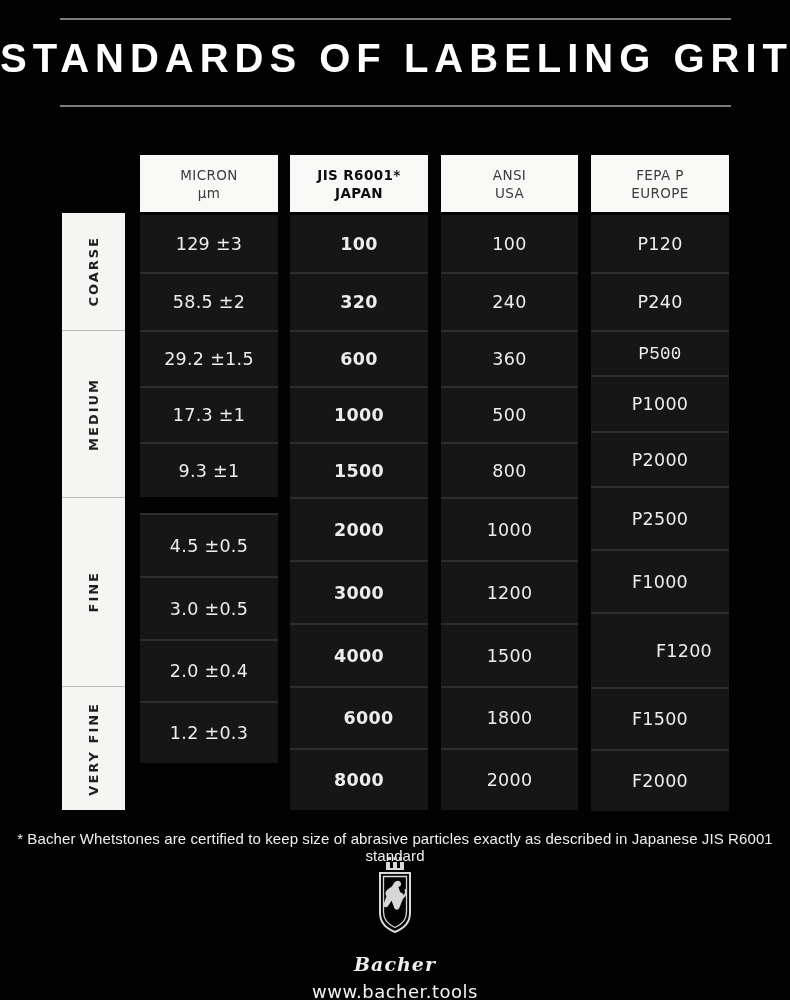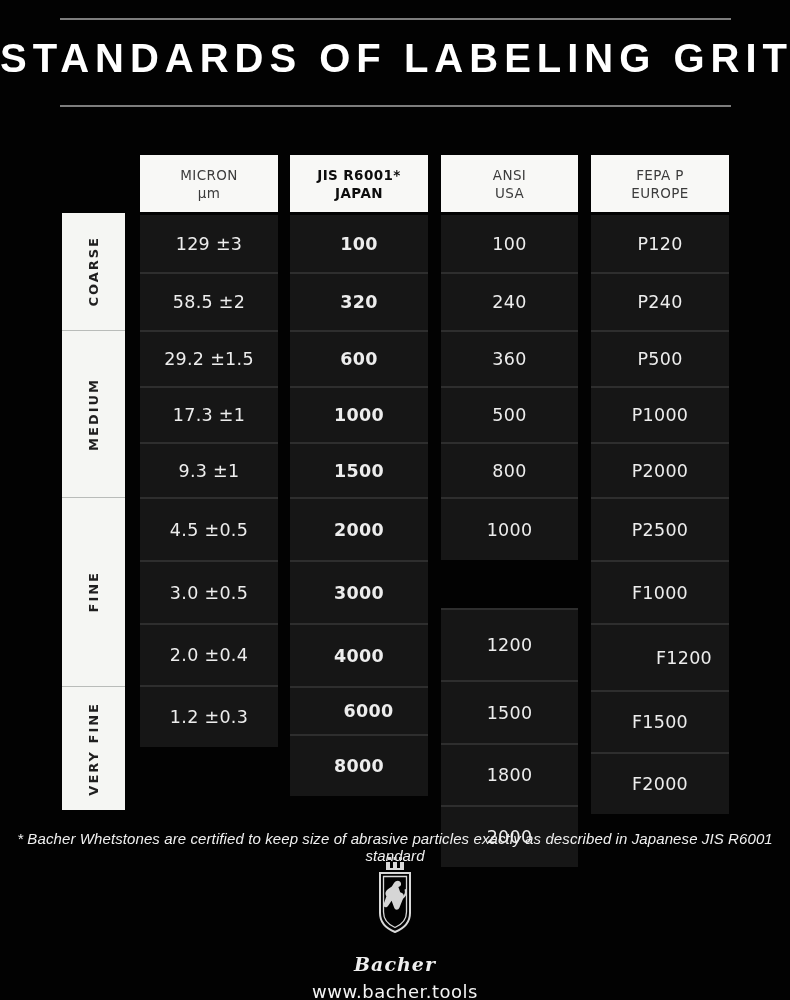--- a/index.html
+++ b/index.html
@@ -42,21 +42,20 @@
     background:#161616;color:#ededed;font-size:17.5px;
     display:flex;align-items:center;justify-content:center;
     box-sizing:border-box;letter-spacing:.3px;
   }
   .cell + .cell{border-top:2px solid #2e2e2e;}
   .col-bold .cell{font-weight:bold;}
   .footnote{
     position:absolute;top:830px;left:0;width:790px;text-align:center;
     color:#f0f0f0;font-family:"Liberation Sans", sans-serif;font-size:15px;
     letter-spacing:.1px;
-    font-style:italic;
   }
   .logo{
     position:absolute;top:856px;left:0;width:790px;
     display:flex;flex-direction:column;align-items:center;
   }
   .brand{
     color:#efefef;font-family:"DejaVu Serif", serif;font-weight:bold;
     font-style:italic;font-size:19px;margin-top:17px;letter-spacing:1px;
   }
   .url{color:#f4f4f4;font-size:18px;margin-top:6px;letter-spacing:.5px;}
@@ -88,76 +87,76 @@
       <div class="col-header">
         <span>MICRON</span>
         <span>μm</span>
       </div>
       <div class="cells">
         <div class="cell" style="height: 57px;">129 ±3</div>
         <div class="cell" style="height: 58px;">58.5 ±2</div>
         <div class="cell" style="height: 56px;">29.2 ±1.5</div>
         <div class="cell" style="height: 56px;">17.3 ±1</div>
         <div class="cell" style="height: 55px;">9.3 ±1</div>
-        <div class="cell" style="height: 63px;">4.5 ±0.5</div>
+        <div class="cell" style="height: 63px; margin-top: 16px;">4.5 ±0.5</div>
         <div class="cell" style="height: 63px;">3.0 ±0.5</div>
         <div class="cell" style="height: 62px;">2.0 ±0.4</div>
         <div class="cell" style="height: 62px;">1.2 ±0.3</div>
       </div>
     </div>
     <div class="data-col col-bold" style="left: 228px; width: 138px;">
       <div class="col-header bold">
         <span>JIS R6001*</span>
         <span>JAPAN</span>
       </div>
       <div class="cells">
         <div class="cell" style="height: 57px;">100</div>
         <div class="cell" style="height: 58px;">320</div>
         <div class="cell" style="height: 56px;">600</div>
         <div class="cell" style="height: 56px;">1000</div>
         <div class="cell" style="height: 55px;">1500</div>
         <div class="cell" style="height: 63px;">2000</div>
         <div class="cell" style="height: 63px;">3000</div>
         <div class="cell" style="height: 63px;">4000</div>
-        <div class="cell" style="height: 48px; padding-left: 19px;">6000</div>
+        <div class="cell" style="height: 62px; padding-left: 19px;">6000</div>
         <div class="cell" style="height: 62px;">8000</div>
       </div>
     </div>
     <div class="data-col" style="left: 379px; width: 137px;">
       <div class="col-header">
         <span>ANSI</span>
         <span>USA</span>
       </div>
       <div class="cells">
         <div class="cell" style="height: 57px;">100</div>
         <div class="cell" style="height: 58px;">240</div>
         <div class="cell" style="height: 56px;">360</div>
         <div class="cell" style="height: 56px;">500</div>
         <div class="cell" style="height: 55px;">800</div>
         <div class="cell" style="height: 63px;">1000</div>
-        <div class="cell" style="height: 72px; margin-top: 48px;">1200</div>
+        <div class="cell" style="height: 63px;">1200</div>
         <div class="cell" style="height: 63px;">1500</div>
         <div class="cell" style="height: 62px;">1800</div>
         <div class="cell" style="height: 62px;">2000</div>
       </div>
     </div>
     <div class="data-col" style="left: 529px; width: 138px;">
       <div class="col-header">
         <span>FEPA P</span>
         <span>EUROPE</span>
       </div>
       <div class="cells">
         <div class="cell" style="height: 57px;">P120</div>
         <div class="cell" style="height: 58px;">P240</div>
-        <div class="cell" style="height: 56px;">P500</div>
+        <div class="cell" style="height: 45px; font-family: Liberation Mono, monospace;">P500</div>
         <div class="cell" style="height: 56px;">P1000</div>
         <div class="cell" style="height: 55px;">P2000</div>
         <div class="cell" style="height: 63px;">P2500</div>
         <div class="cell" style="height: 63px;">F1000</div>
-        <div class="cell" style="height: 67px; padding-left: 48px;">F1200</div>
+        <div class="cell" style="height: 75px; padding-left: 48px;">F1200</div>
         <div class="cell" style="height: 62px;">F1500</div>
         <div class="cell" style="height: 62px;">F2000</div>
       </div>
     </div>
   </div>
 
 <div class="footnote">* Bacher Whetstones are certified to keep size of abrasive particles exactly as described in Japanese JIS R6001 standard</div>
 
 <div class="logo">
   <svg width="40" height="80" viewBox="0 0 40 80">

